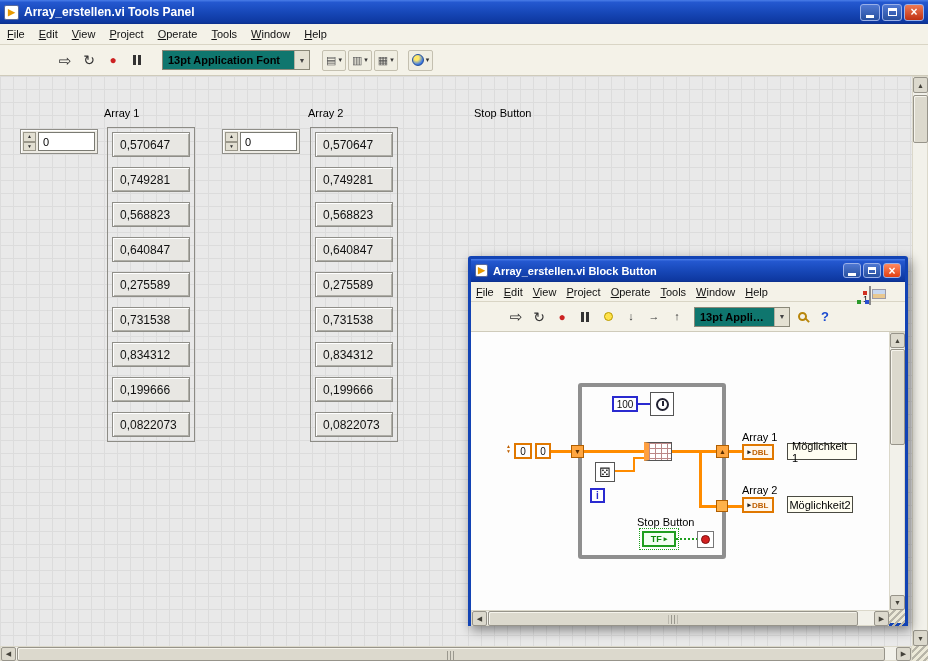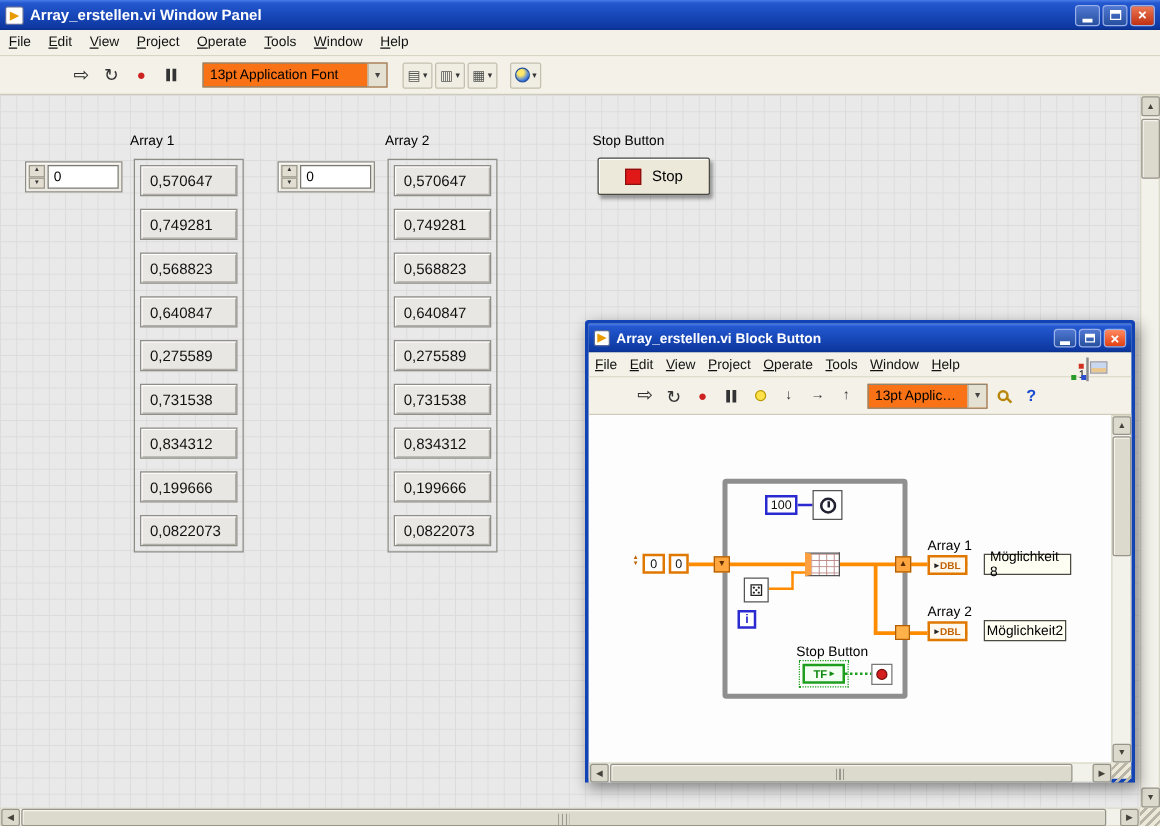--- a/index.html
+++ b/index.html
@@ -26,21 +26,21 @@
   
   .menubar { display:flex; align-items:center; background:#f4f2e8; border-bottom:1px solid #d9d5c5; }
   .menu-item { display:inline-block; padding:0 7px; font-size:11px; color:#111; line-height:20px; }
   .menu-item::first-letter { text-decoration:underline; }
   .toolbar { display:flex; align-items:center; background:#f4f2e8; border-bottom:1px solid #cfcbbb; }
   .tbtn { min-width:22px; height:22px; display:flex; align-items:center; justify-content:center;
     border:1px solid transparent; border-radius:2px; color:#333; font-size:14px; line-height:1; }
   .run-glyph { color:#2b2b2b; font-size:15px; }
   .abort-glyph { color:#cc2222; font-size:12px; }
   .pbar { display:inline-block; width:3px; height:10px; background:#333; margin:0 1px; }
-  .combo { display:flex; align-items:center; height:20px; background:#f97316; border:1px solid #8a8878; }
+  .combo { display:flex; align-items:center; height:20px; background:#0f766e; border:1px solid #8a8878;font-weight:bold; }
   .combo .combo-text { padding:0 5px; font-size:11px; white-space:nowrap; overflow:hidden; text-overflow:ellipsis; flex:1; }
   .combo .combo-arrow { width:15px; height:100%; background:#e4e1d2; border-left:1px solid #b5b1a0;
     display:flex; align-items:center; justify-content:center; font-size:7px; color:#444; }
   .dd-mini { display:flex; align-items:center; gap:2px; padding:0 3px; height:21px; border:1px solid #c4c0b0;
     border-radius:2px; background:#f0eee2; font-size:11px; color:#555; }
   .dd-mini .car { font-size:7px; color:#333; }
   .sphere { width:12px; height:12px; border-radius:50%;
     background:radial-gradient(circle at 35% 30%, #ffe868 0 25%, #3a78e8 70%, #1a3a9a 100%); border:1px solid #24509a; }
   .bulb { width:9px; height:9px; border-radius:50%; background:#ffe24a; border:1px solid #b89a00; }
   .mag { position:relative; width:9px; height:9px; border:2px solid #b8860b; border-radius:50%; display:inline-block; }
@@ -131,21 +131,21 @@
   .mini-spin { position:absolute; width:9px; display:flex; flex-direction:column; }
   .mini-spin span { font-size:5px; line-height:5px; color:#c06000; text-align:center; }
 </style>
 </head>
 <body>
 
 <div class="screen">
 
   <div class="titlebar abs" style="left:0;top:0;width:928px;height:24px;">
     <span class="lv-icon">▶</span>
-    <span>Array_erstellen.vi Window Panel</span>
+    <span>Array_erstellen.vi Tools Panel</span>
     <span class="win-btns">
       <span class="win-btn">
           <span class="g-min"></span>
         </span>
       <span class="win-btn">
           <span class="g-max"></span>
         </span>
       <span class="win-btn close">×</span>
     </span>
   </div>
@@ -237,24 +237,20 @@
       <div class="acell">0,568823</div>
       <div class="acell">0,640847</div>
       <div class="acell">0,275589</div>
       <div class="acell">0,731538</div>
       <div class="acell">0,834312</div>
       <div class="acell">0,199666</div>
       <div class="acell">0,0822073</div>
     </div>
 
     <span class="fp-label abs" style="left:474px;top:31px;">Stop Button</span>
-    <div class="stopbtn abs" style="left:478px;top:50px;">
-      <span class="red-sq"></span>
-      <span>Stop</span>
-    </div>
   </div>
 
   <div class="sb-track abs" style="left:912px;top:76px;width:16px;height:570px;">
     <span class="sb-btn" style="left:0;top:0;width:15px;height:16px;">▲</span>
     <span class="sb-thumb" style="left:0;top:18px;width:15px;height:48px;"></span>
     <span class="sb-btn" style="left:0;top:553px;width:15px;height:16px;">▼</span>
   </div>
 
   <div class="sb-track abs" style="left:0;top:646px;width:912px;height:15px;">
     <span class="sb-btn" style="left:0;top:0;width:15px;height:14px;">◀</span>
@@ -365,21 +361,21 @@
 
       <div class="i-term" style="left:119px;top:156px;">i</div>
 
       <span class="tunnel" style="left:245px;top:168px;"></span>
 
       <span class="bd-label" style="left:271px;top:99px;">Array 1</span>
       <div class="term-dbl" style="left:271px;top:112px;">
         <span class="in-arrow">▸</span>
         <span>DBL</span>
       </div>
-      <div class="free-label" style="left:316px;top:111px;width:70px;">Möglichkeit 8</div>
+      <div class="free-label" style="left:316px;top:111px;width:70px;">Möglichkeit 1</div>
 
       <span class="bd-label" style="left:271px;top:152px;">Array 2</span>
       <div class="term-dbl" style="left:271px;top:165px;">
         <span class="in-arrow">▸</span>
         <span>DBL</span>
       </div>
       <div class="free-label" style="left:316px;top:164px;width:66px;">Möglichkeit2</div>
 
       <span class="bd-label" style="left:166px;top:184px;">Stop Button</span>
       <div class="term-tf" style="left:171px;top:199px;">

